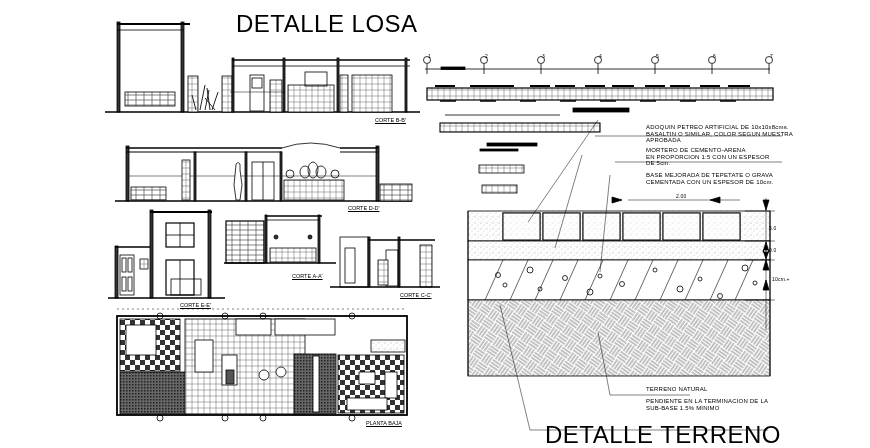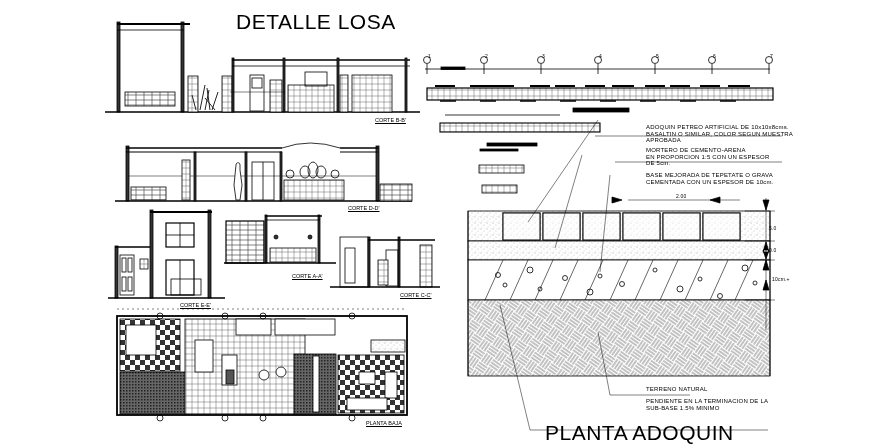--- a/index.html
+++ b/index.html
@@ -1,18 +1,18 @@
 <!DOCTYPE html>
 <html><head>
 <meta charset="utf-8">
 <style>
   html,body{margin:0;padding:0;background:#fff;}
   body{width:870px;height:448px;position:relative;overflow:hidden;font-family:"Liberation Sans",sans-serif;color:#000;}
   .abs{position:absolute;}
-  .title{font-size:21px;letter-spacing:0.5px;white-space:nowrap;}
+  .title{font-size:24px;letter-spacing:0.5px;white-space:nowrap;}
   .lbl{font-size:5.5px;text-decoration:underline;white-space:nowrap;font-family:"Liberation Sans",sans-serif;}
   .note{font-size:6px;line-height:6.5px;white-space:pre;font-family:"Liberation Sans",sans-serif;letter-spacing:0.2px;}
   svg{position:absolute;left:0;top:0;}
 </style>
 </head>
 <body>
 
 <svg width="870" height="448" viewBox="0 0 870 448" stroke="#000" fill="none" stroke-width="0.8">
   <defs>
     <pattern id="stipple" width="6" height="6" patternUnits="userSpaceOnUse">
@@ -257,21 +257,21 @@
     <line x1="582" y1="155" x2="555" y2="248" stroke-width="0.5"></line>
     <line x1="610" y1="175" x2="600" y2="272" stroke-width="0.5"></line>
     <line x1="500" y1="305" x2="530" y2="430" stroke-width="0.5"></line>
     <line x1="598" y1="332" x2="610" y2="395" stroke-width="0.5"></line>
     <line x1="610" y1="395" x2="690" y2="395" stroke-width="0.5"></line>
     <line x1="530" y1="430" x2="768" y2="430" stroke-width="0.5"></line>
   </g>
 </svg>
 
 <div class="abs title" style="left:236px;top:10px;">DETALLE LOSA</div>
-<div class="abs title" style="left:545px;top:421px;">PLANTA ADOQUIN</div>
+<div class="abs title" style="left:545px;top:421px;">DETALLE TERRENO</div>
 
 <div class="abs lbl" style="left:375px;top:117px;">CORTE B-B'</div>
 <div class="abs lbl" style="left:348px;top:205px;">CORTE D-D'</div>
 <div class="abs lbl" style="left:180px;top:302px;">CORTE E-E'</div>
 <div class="abs lbl" style="left:292px;top:273px;">CORTE A-A'</div>
 <div class="abs lbl" style="left:400px;top:292px;">CORTE C-C'</div>
 <div class="abs lbl" style="left:366px;top:420px;">PLANTA BAJA</div>
 
 <div class="abs note" style="left:428px;top:53px;font-size:5px;">1</div>
 <div class="abs note" style="left:485px;top:53px;font-size:5px;">2</div>

